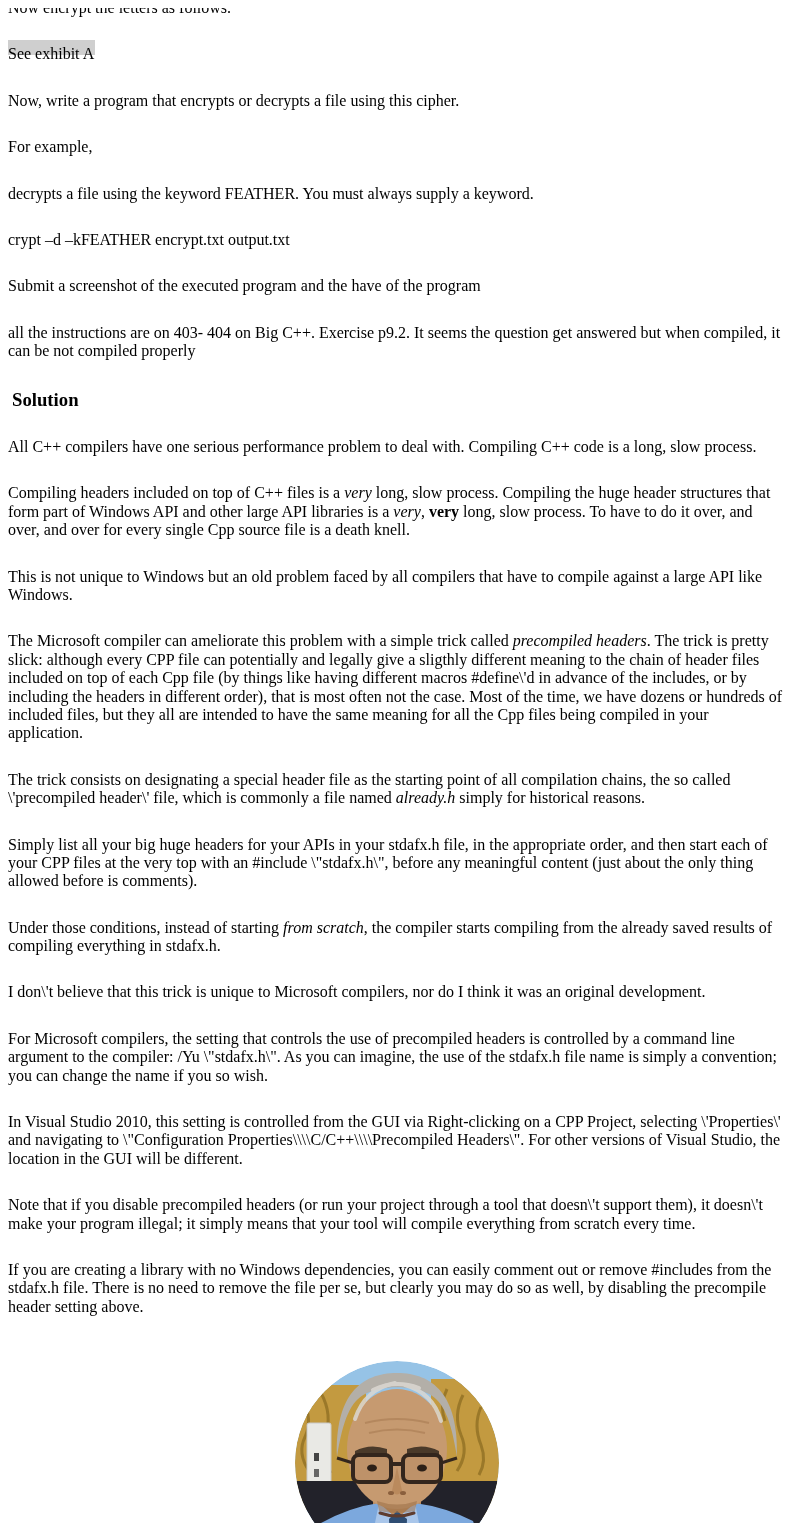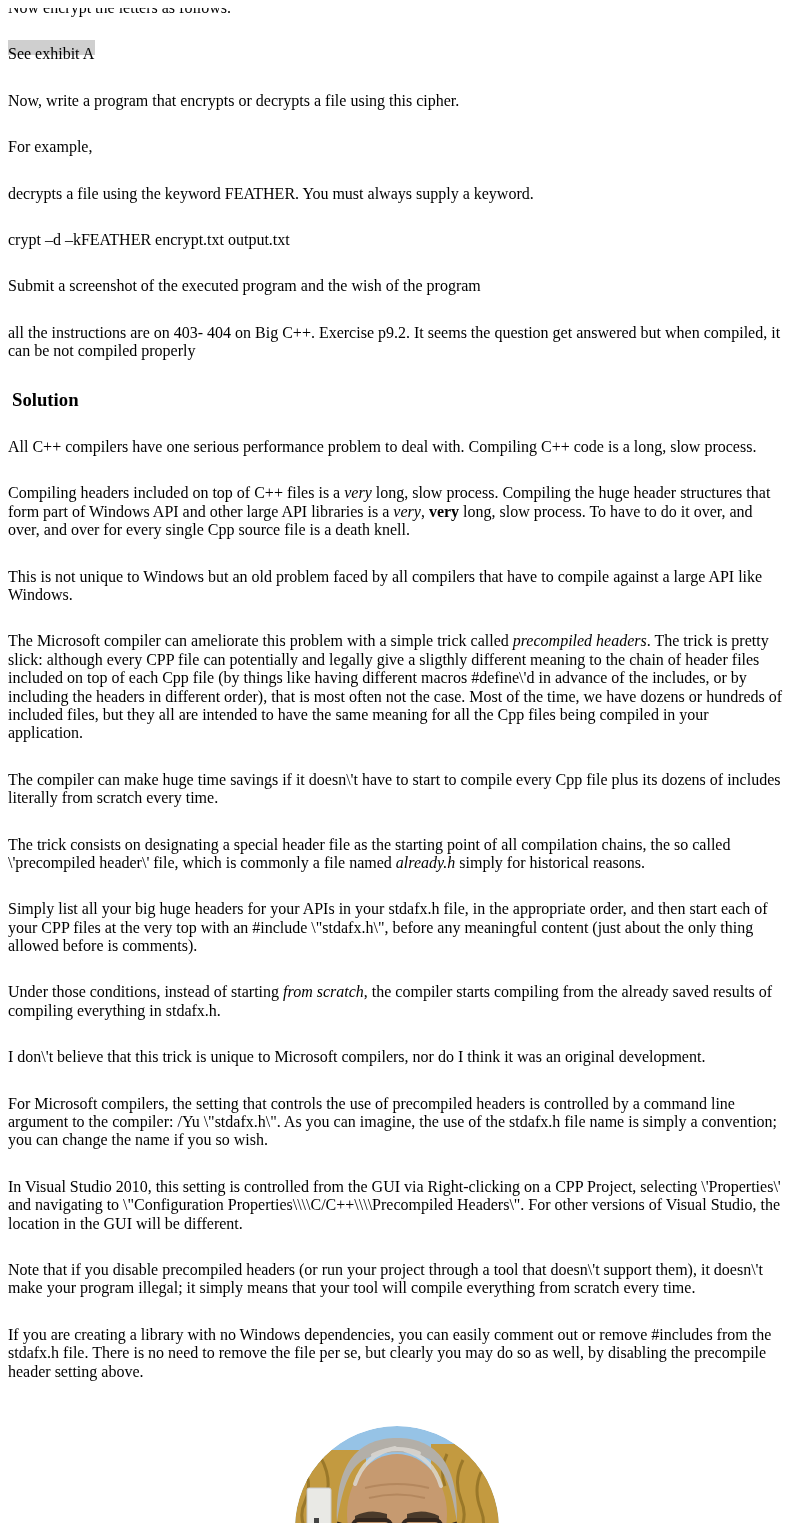--- a/index.html
+++ b/index.html
@@ -41,32 +41,31 @@
 
 <main>
 
   <div>
       <p><span>Now encrypt the letters as follows.</span></p>
       <p><span>See exhibit A</span></p>
       <p><span>Now, write a program that encrypts or decrypts a file using this cipher.</span></p>
       <p><span>For example,</span></p>
       <p><span>decrypts a file using the keyword FEATHER. You must always supply a keyword.</span></p>
       <p><span>crypt –d –kFEATHER encrypt.txt output.txt</span></p>
-      <p><span>Submit a screenshot of the executed program and the wish of the program</span></p>
+      <p><span>Submit a screenshot of the executed program and the have of the program</span></p>
       <p><span>all the instructions are on 403- 404 on Big C++. Exercise p9.2. It seems the question get answered but when compiled, it can be not compiled properly</span></p>
     </div>
 
   <h3 class="solution-heading">Solution</h3>
 
   <div>
       <p><span>All C++ compilers have one serious performance problem to deal with. Compiling C++ code is a long, slow process.</span></p>
       <p><span>Compiling headers included on top of C++ files is a </span><em>very</em><span> long, slow process. Compiling the huge header structures that form part of Windows API and other large API libraries is a </span><em>very</em><span>, </span><strong>very</strong><span> long, slow process. To have to do it over, and over, and over for every single Cpp source file is a death knell.</span></p>
       <p><span>This is not unique to Windows but an old problem faced by all compilers that have to compile against a large API like Windows.</span></p>
       <p><span>The Microsoft compiler can ameliorate this problem with a simple trick called </span><em>precompiled headers</em><span>. The trick is pretty slick: although every CPP file can potentially and legally give a sligthly different meaning to the chain of header files included on top of each Cpp file (by things like having different macros #define\'d in advance of the includes, or by including the headers in different order), that is most often not the case. Most of the time, we have dozens or hundreds of included files, but they all are intended to have the same meaning for all the Cpp files being compiled in your application.</span></p>
-      <p><span>The compiler can make huge time savings if it doesn\'t have to start to compile every Cpp file plus its dozens of includes literally from scratch every time.</span></p>
       <p><span>The trick consists on designating a special header file as the starting point of all compilation chains, the so called \'precompiled header\' file, which is commonly a file named </span><em>already.h</em><span> simply for historical reasons.</span></p>
       <p><span>Simply list all your big huge headers for your APIs in your stdafx.h file, in the appropriate order, and then start each of your CPP files at the very top with an #include \"stdafx.h\", before any meaningful content (just about the only thing allowed before is comments).</span></p>
       <p><span>Under those conditions, instead of starting </span><em>from scratch</em><span>, the compiler starts compiling from the already saved results of compiling everything in stdafx.h.</span></p>
       <p><span>I don\'t believe that this trick is unique to Microsoft compilers, nor do I think it was an original development.</span></p>
       <p><span>For Microsoft compilers, the setting that controls the use of precompiled headers is controlled by a command line argument to the compiler: /Yu \"stdafx.h\". As you can imagine, the use of the stdafx.h file name is simply a convention; you can change the name if you so wish.</span></p>
       <p><span>In Visual Studio 2010, this setting is controlled from the GUI via Right-clicking on a CPP Project, selecting \'Properties\' and navigating to \"Configuration Properties\\\\C/C++\\\\Precompiled Headers\". For other versions of Visual Studio, the location in the GUI will be different.</span></p>
       <p><span>Note that if you disable precompiled headers (or run your project through a tool that doesn\'t support them), it doesn\'t make your program illegal; it simply means that your tool will compile everything from scratch every time.</span></p>
       <p><span>If you are creating a library with no Windows dependencies, you can easily comment out or remove #includes from the stdafx.h file. There is no need to remove the file per se, but clearly you may do so as well, by disabling the precompile header setting above.</span></p>
     </div>
 

